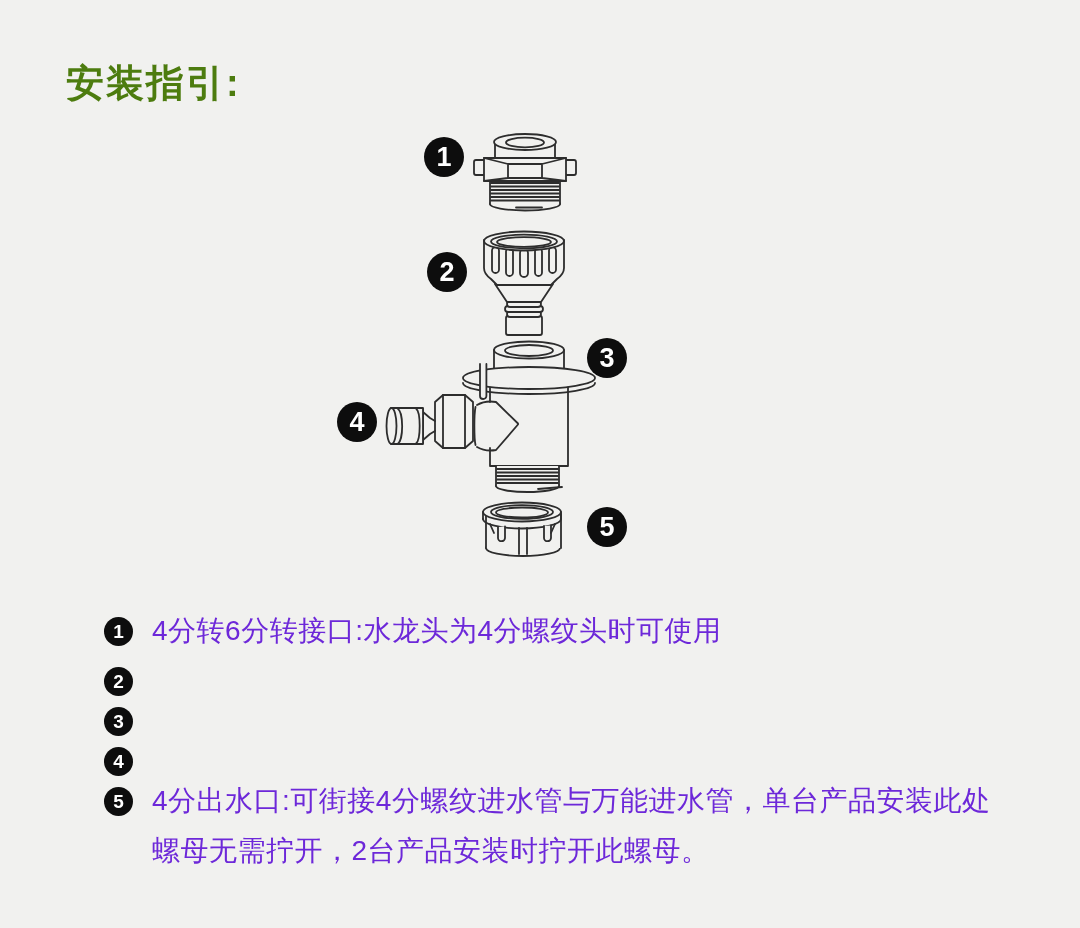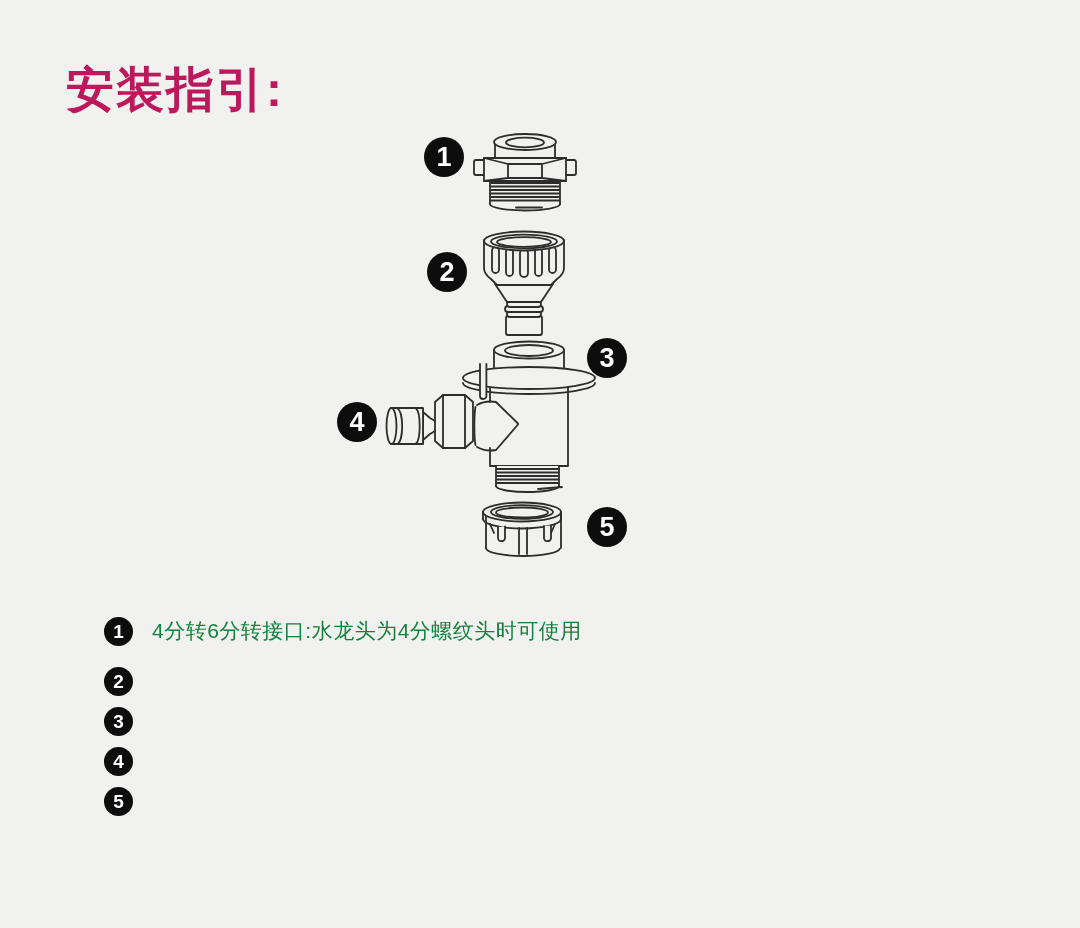--- a/index.html
+++ b/index.html
@@ -4,22 +4,22 @@
 <style>
   html,body{margin:0;padding:0;}
   body{
     width:1080px;height:928px;position:relative;overflow:hidden;
     background:#f1f1ef;
     font-family:"Liberation Sans","DejaVu Sans",sans-serif;
     color:#1f1f1f;
   }
   .page-title{
     position:absolute;left:66px;top:58px;
-    font-size:48px;font-weight:700;letter-spacing:2px;
-    color:#be185d;
+    font-size:38px;font-weight:700;letter-spacing:2px;
+    color:#4d7c0f;
   }
   .diagram-svg{position:absolute;left:320px;top:118px;}
   .ln{stroke:#2d2d2d;stroke-width:1.8;fill:none;stroke-linecap:round;stroke-linejoin:round;}
   .fl{stroke:#2d2d2d;stroke-width:1.8;fill:#f1f1ef;stroke-linecap:round;stroke-linejoin:round;}
   .bgf{fill:#f1f1ef;stroke:none;}
   .dbadge{
     position:absolute;width:40px;height:40px;border-radius:50%;
     background:#0d0d0d;color:#ffffff;
     font-size:27px;font-weight:700;
     display:flex;align-items:center;justify-content:center;
@@ -31,21 +31,21 @@
   .dbadge-5{left:587px;top:507px;}
   .legend{position:absolute;left:104px;top:606px;width:930px;}
   .legend-row{display:flex;align-items:flex-start;}
   .legend-badge{
     flex:0 0 29px;width:29px;height:29px;border-radius:50%;
     background:#0d0d0d;color:#ffffff;
     font-size:19px;font-weight:700;
     display:flex;align-items:center;justify-content:center;
     margin-top:11px;margin-right:19px;
   }
-  .legend-text{font-size:21px;line-height:50px;color:#15803d;letter-spacing:0.5px;}
+  .legend-text{font-size:28px;line-height:50px;color:#6d28d9;letter-spacing:0.5px;}
   .legend-text div{white-space:nowrap;}
 </style>
 </head>
 <body>
 
 <div class="page-title">安装指引:</div>
 
 <svg class="diagram-svg" width="360" height="462" viewBox="0 0 360 462" aria-hidden="true">
 
   <g>
@@ -145,14 +145,18 @@
     <div class="legend-badge">2</div>
   </div>
   <div class="legend-row">
     <div class="legend-badge">3</div>
   </div>
   <div class="legend-row">
     <div class="legend-badge">4</div>
   </div>
   <div class="legend-row">
     <div class="legend-badge">5</div>
+    <div class="legend-text">
+      <div>4分出水口:可街接4分螺纹进水管与万能进水管，单台产品安装此处</div>
+      <div>螺母无需拧开，2台产品安装时拧开此螺母。</div>
+    </div>
   </div>
 </div>
 
 </body></html>

